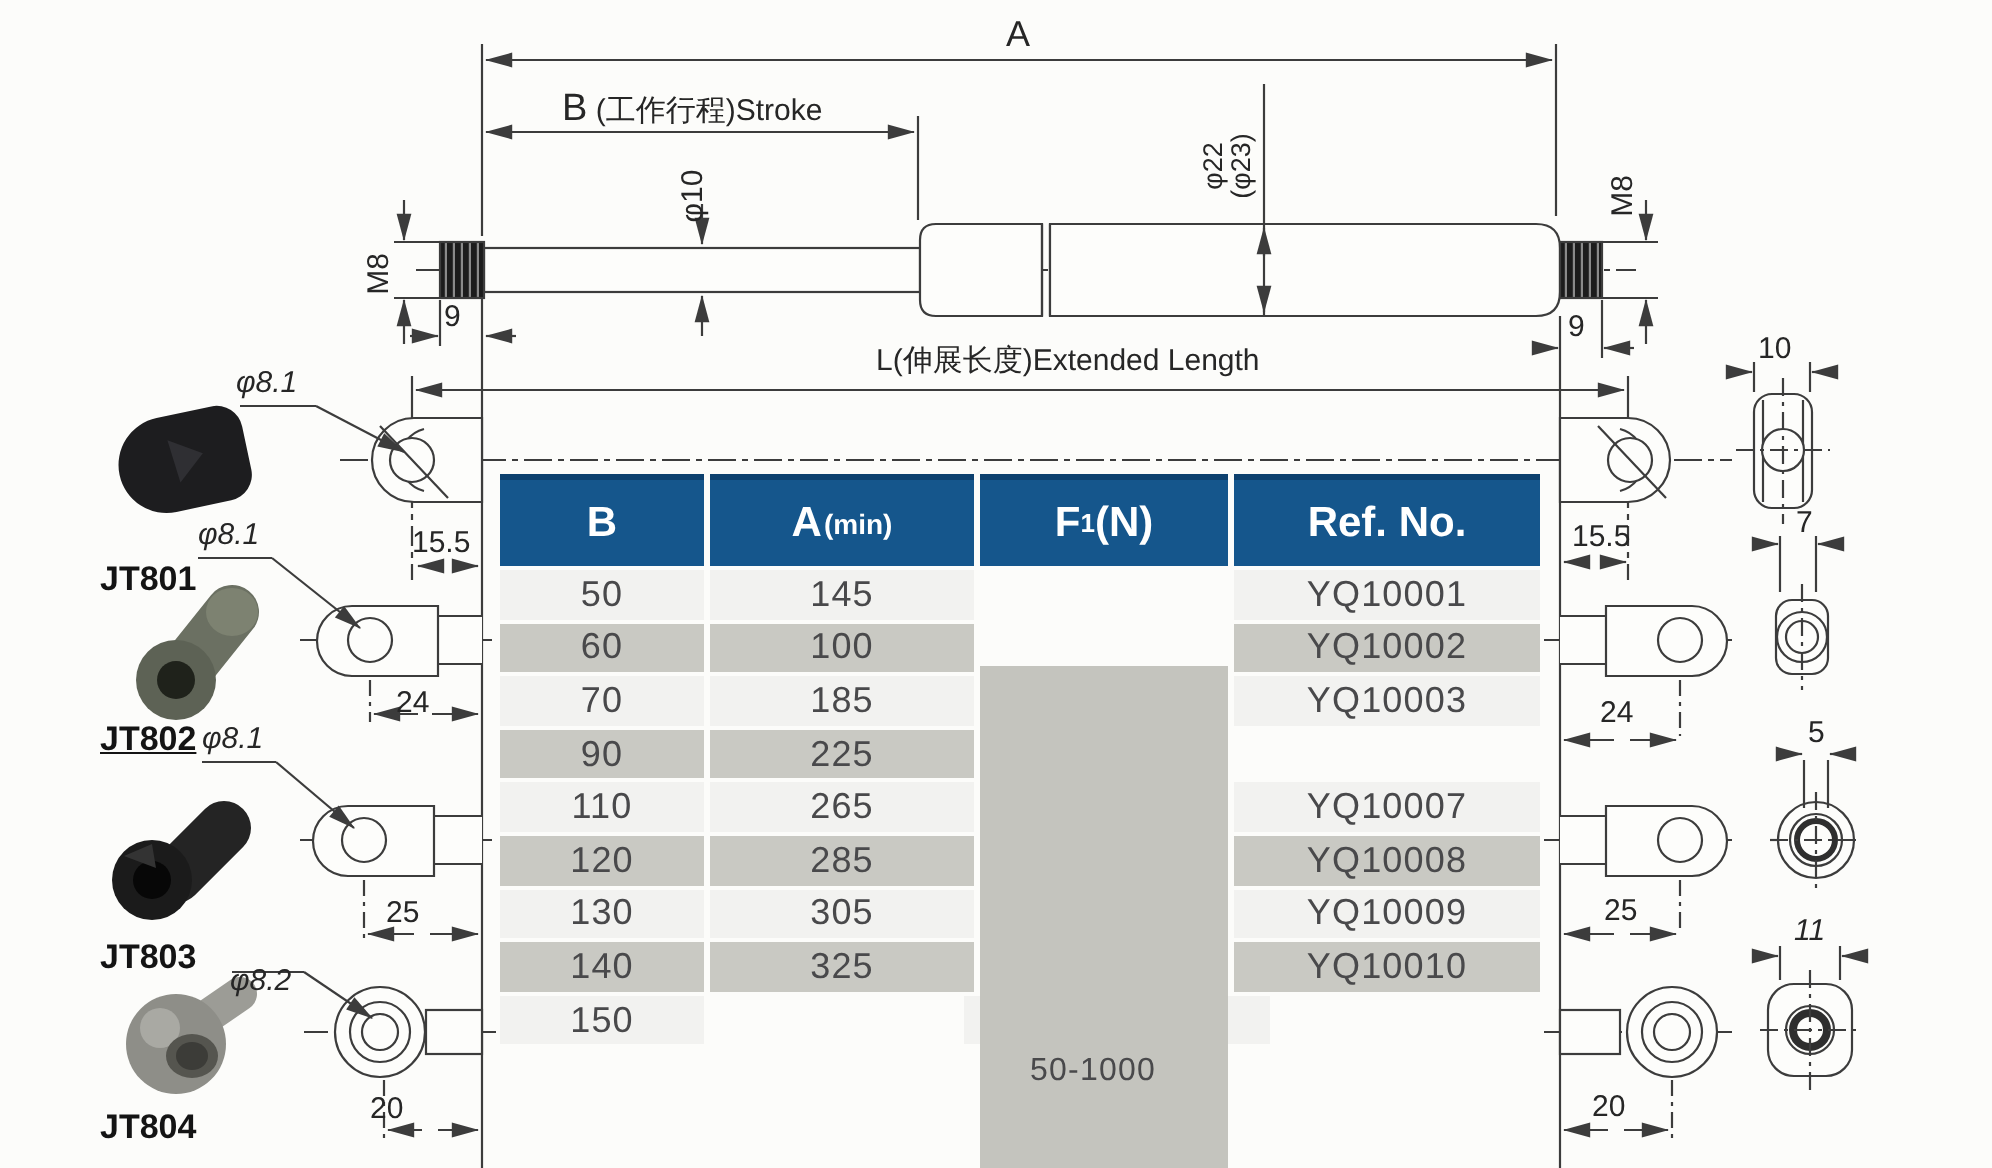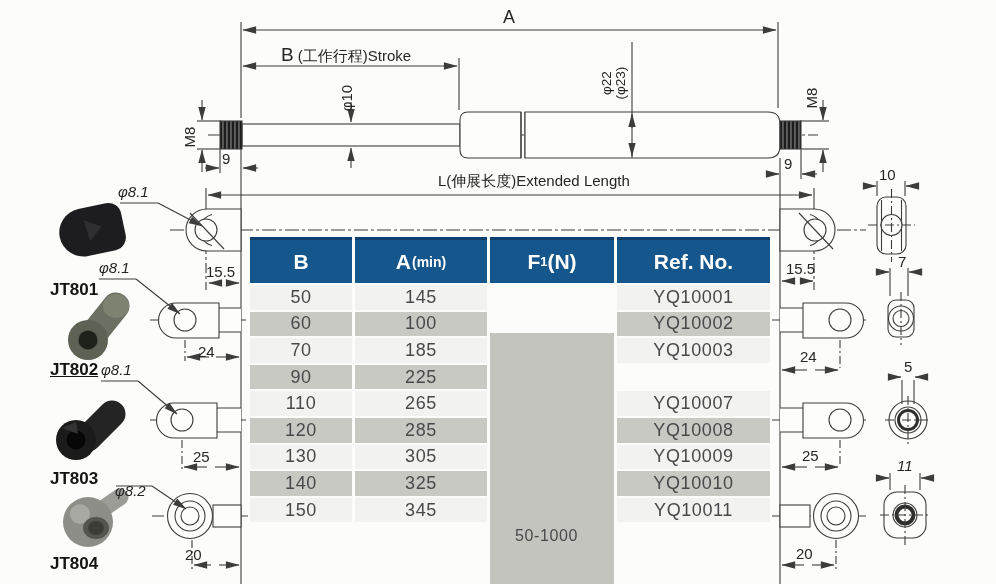--- a/index.html
+++ b/index.html
@@ -337,21 +337,20 @@
     <div class="td c4 bg">YQ10009</div>
   </div>
         <div class="tr">
     <div class="td c1 bg">140</div>
     <div class="td c2 bg">325</div>
     <div class="td c3"></div>
     <div class="td c4 bg">YQ10010</div>
   </div>
         <div class="tr">
     <div class="td c1 bg">150</div>
-    <div class="td c2 bg">345</div>
     <div class="td c3"></div>
     <div class="td c4 bg">YQ10011</div>
   </div>
         <div id="fmerged"></div>
     <div id="ftext">50-1000</div>
 
   </div>
 </div>
 
 </div>

